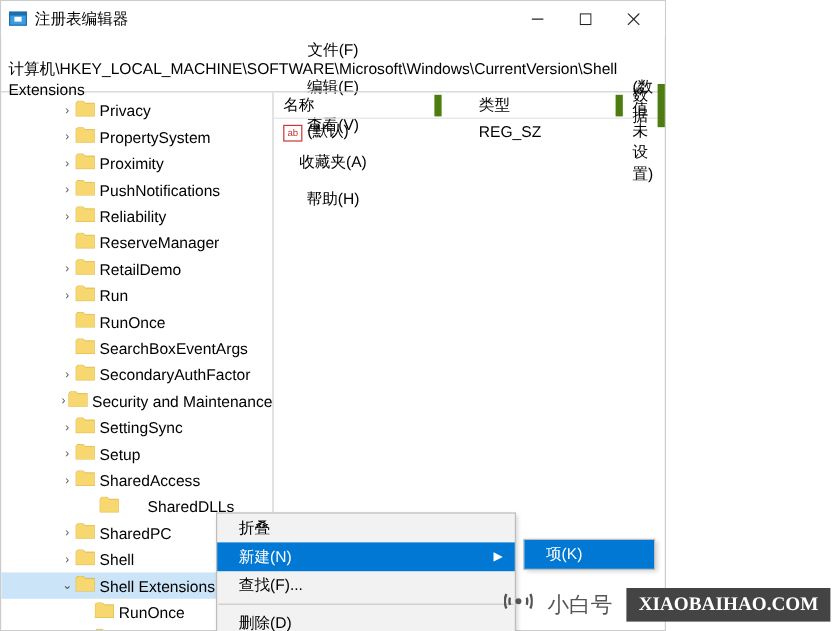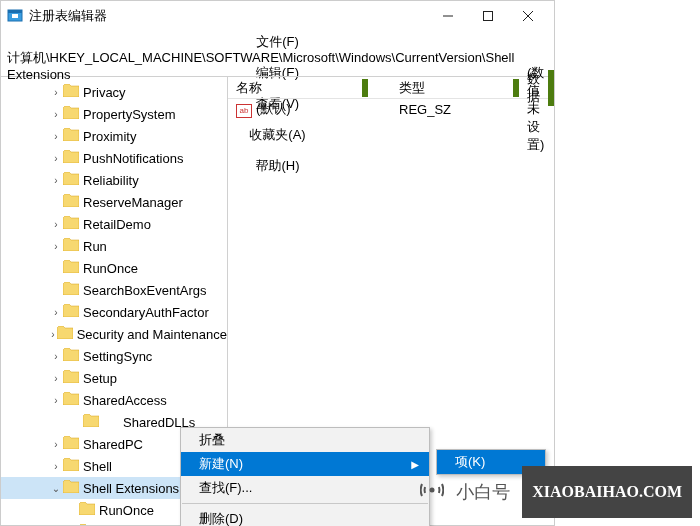--- a/index.html
+++ b/index.html
@@ -50,21 +50,21 @@
   .ctx-sub  { left: 436px; top: 449px; width: 110px; }
   .ctx-item { height: 24px; display: flex; align-items: center; padding: 0 18px; position: relative; }
   .ctx-item.sel { background: #0078d4; color: #fff; }
   .ctx-sep { height: 1px; background: #c8c8c8; margin: 3px 1px; }
   .ctx-item .arrow { position: absolute; right: 10px; font-size: 10px; }
   .watermark {
     position: absolute; right: 8px; bottom: 8px;
     display: flex; align-items: center; gap: 12px;
     font-size: 18px; color: #555; font-family: Liberation Serif, serif;
   }
-  .watermark .host { background: #444; color: #fff; padding: 17px 10px; font-weight: bold; font-size: 16px; }
+  .watermark .host { background: #444; color: #fff; padding: 5px 10px; font-weight: bold; font-size: 16px; }
 </style>
 </head>
 <body>
 
 <div class="window">
 
   <div class="titlebar">
     <span>
       <svg width="16" height="16">
           <rect x="1" y="3" width="14" height="11" fill="#3a9de0" stroke="#1b6fb0"></rect>

